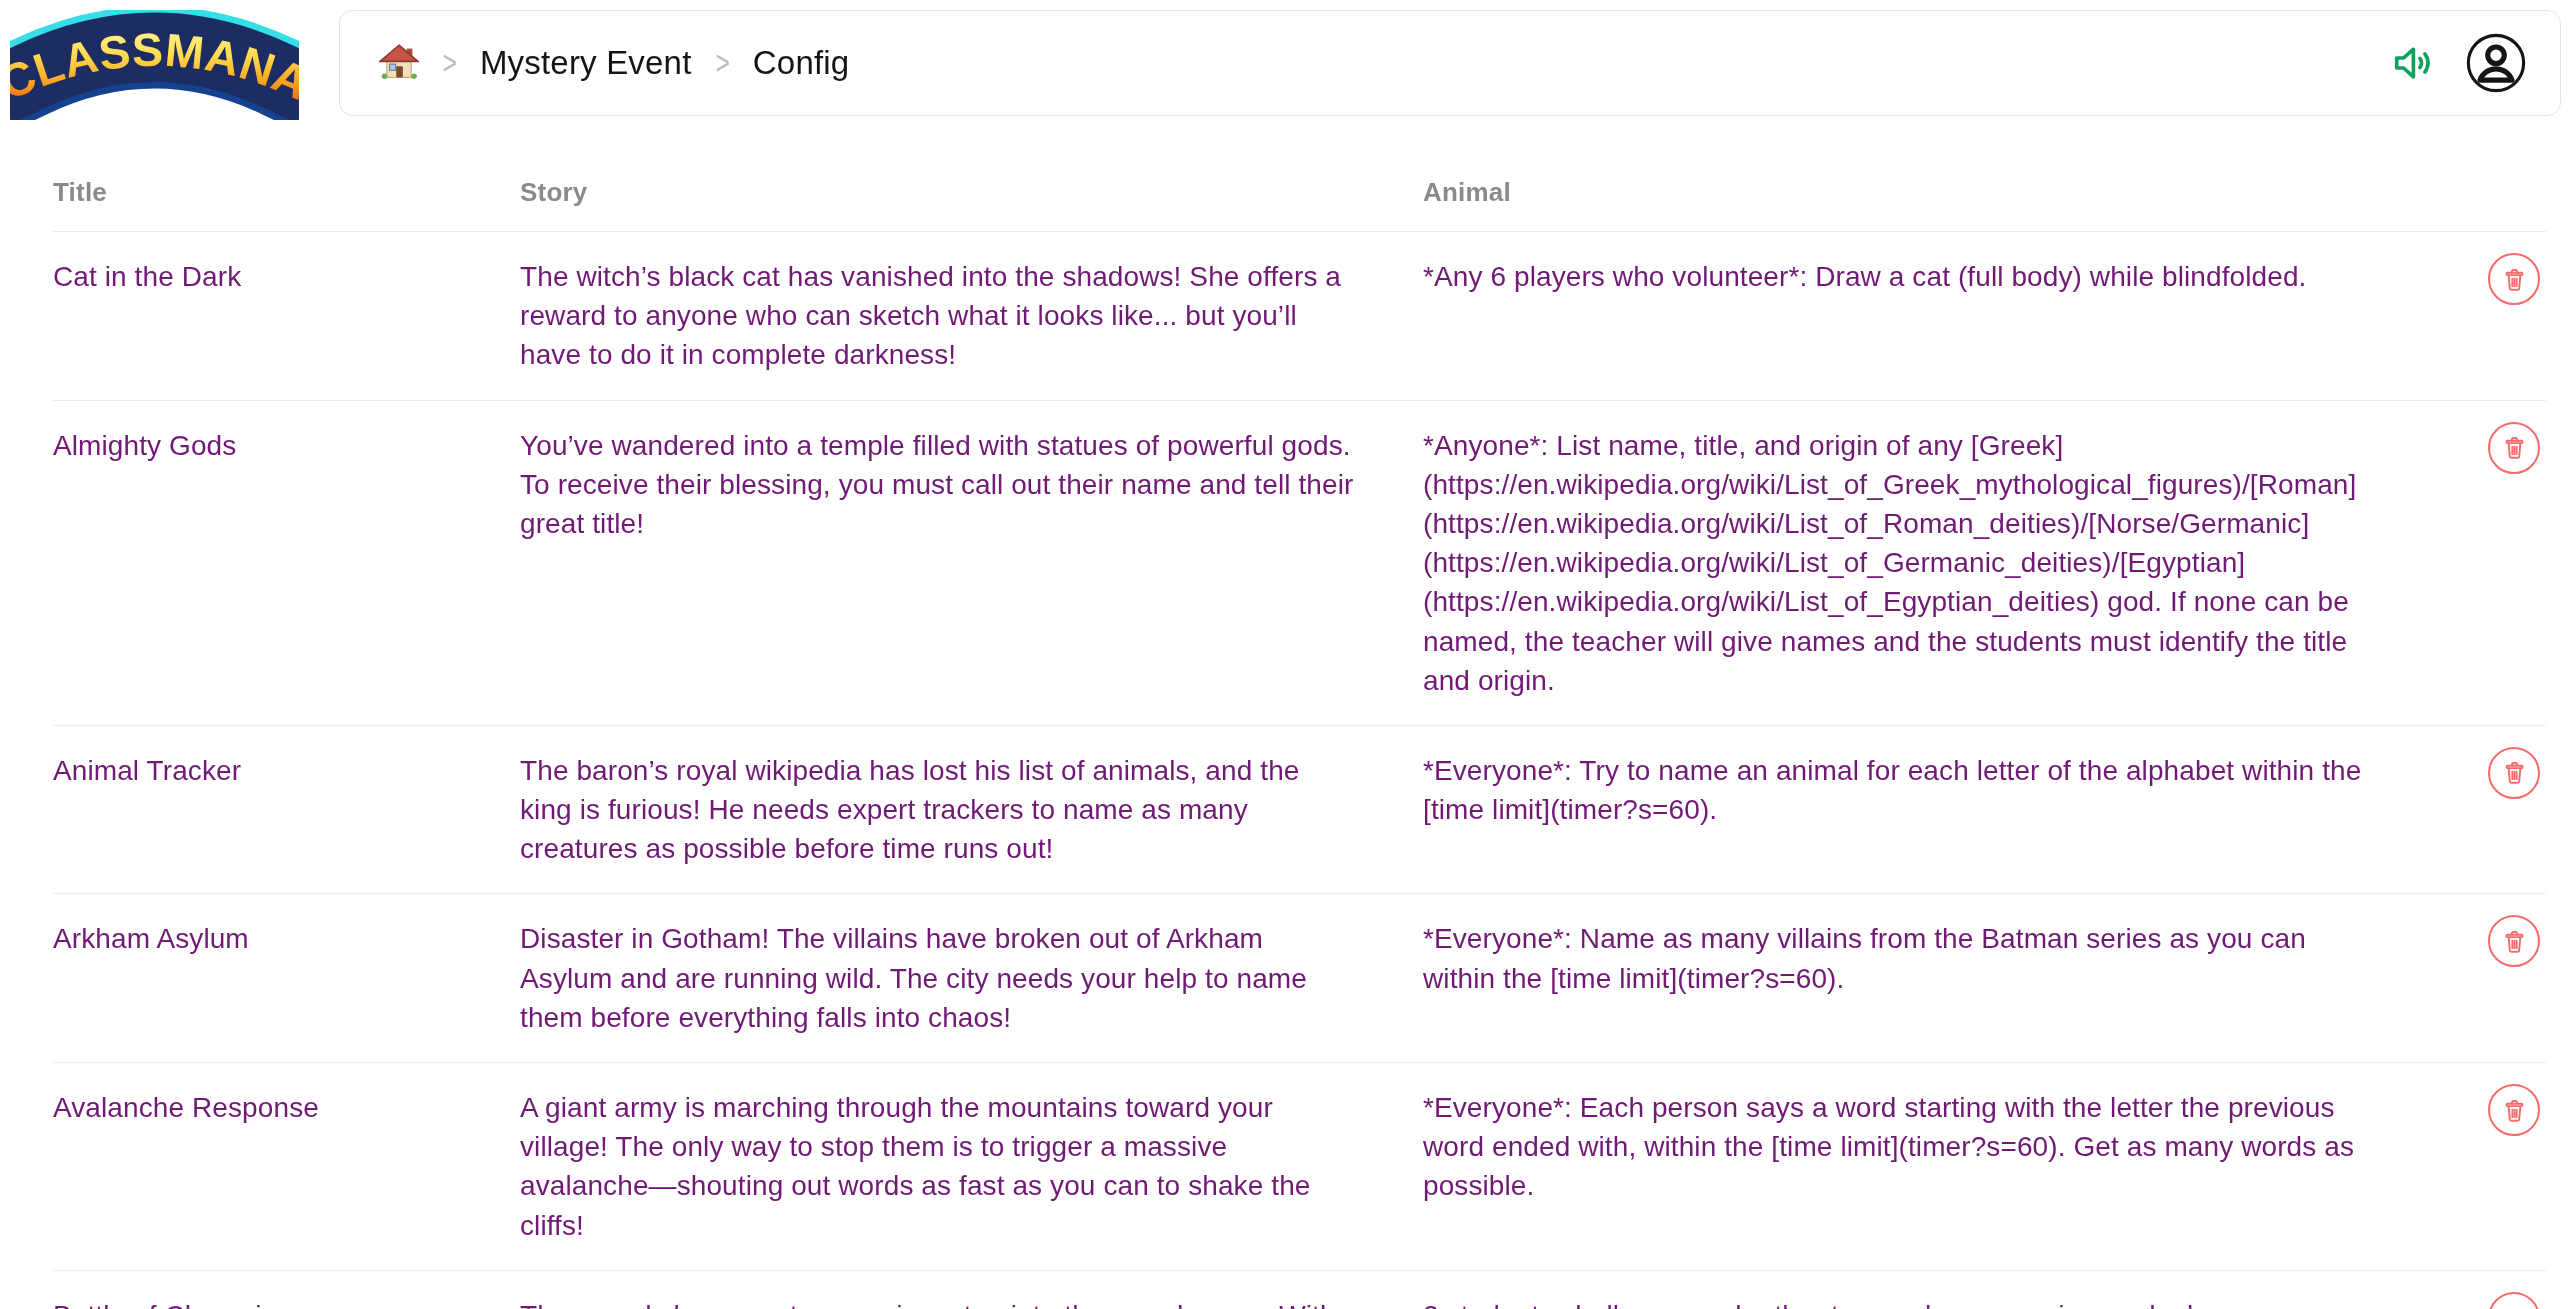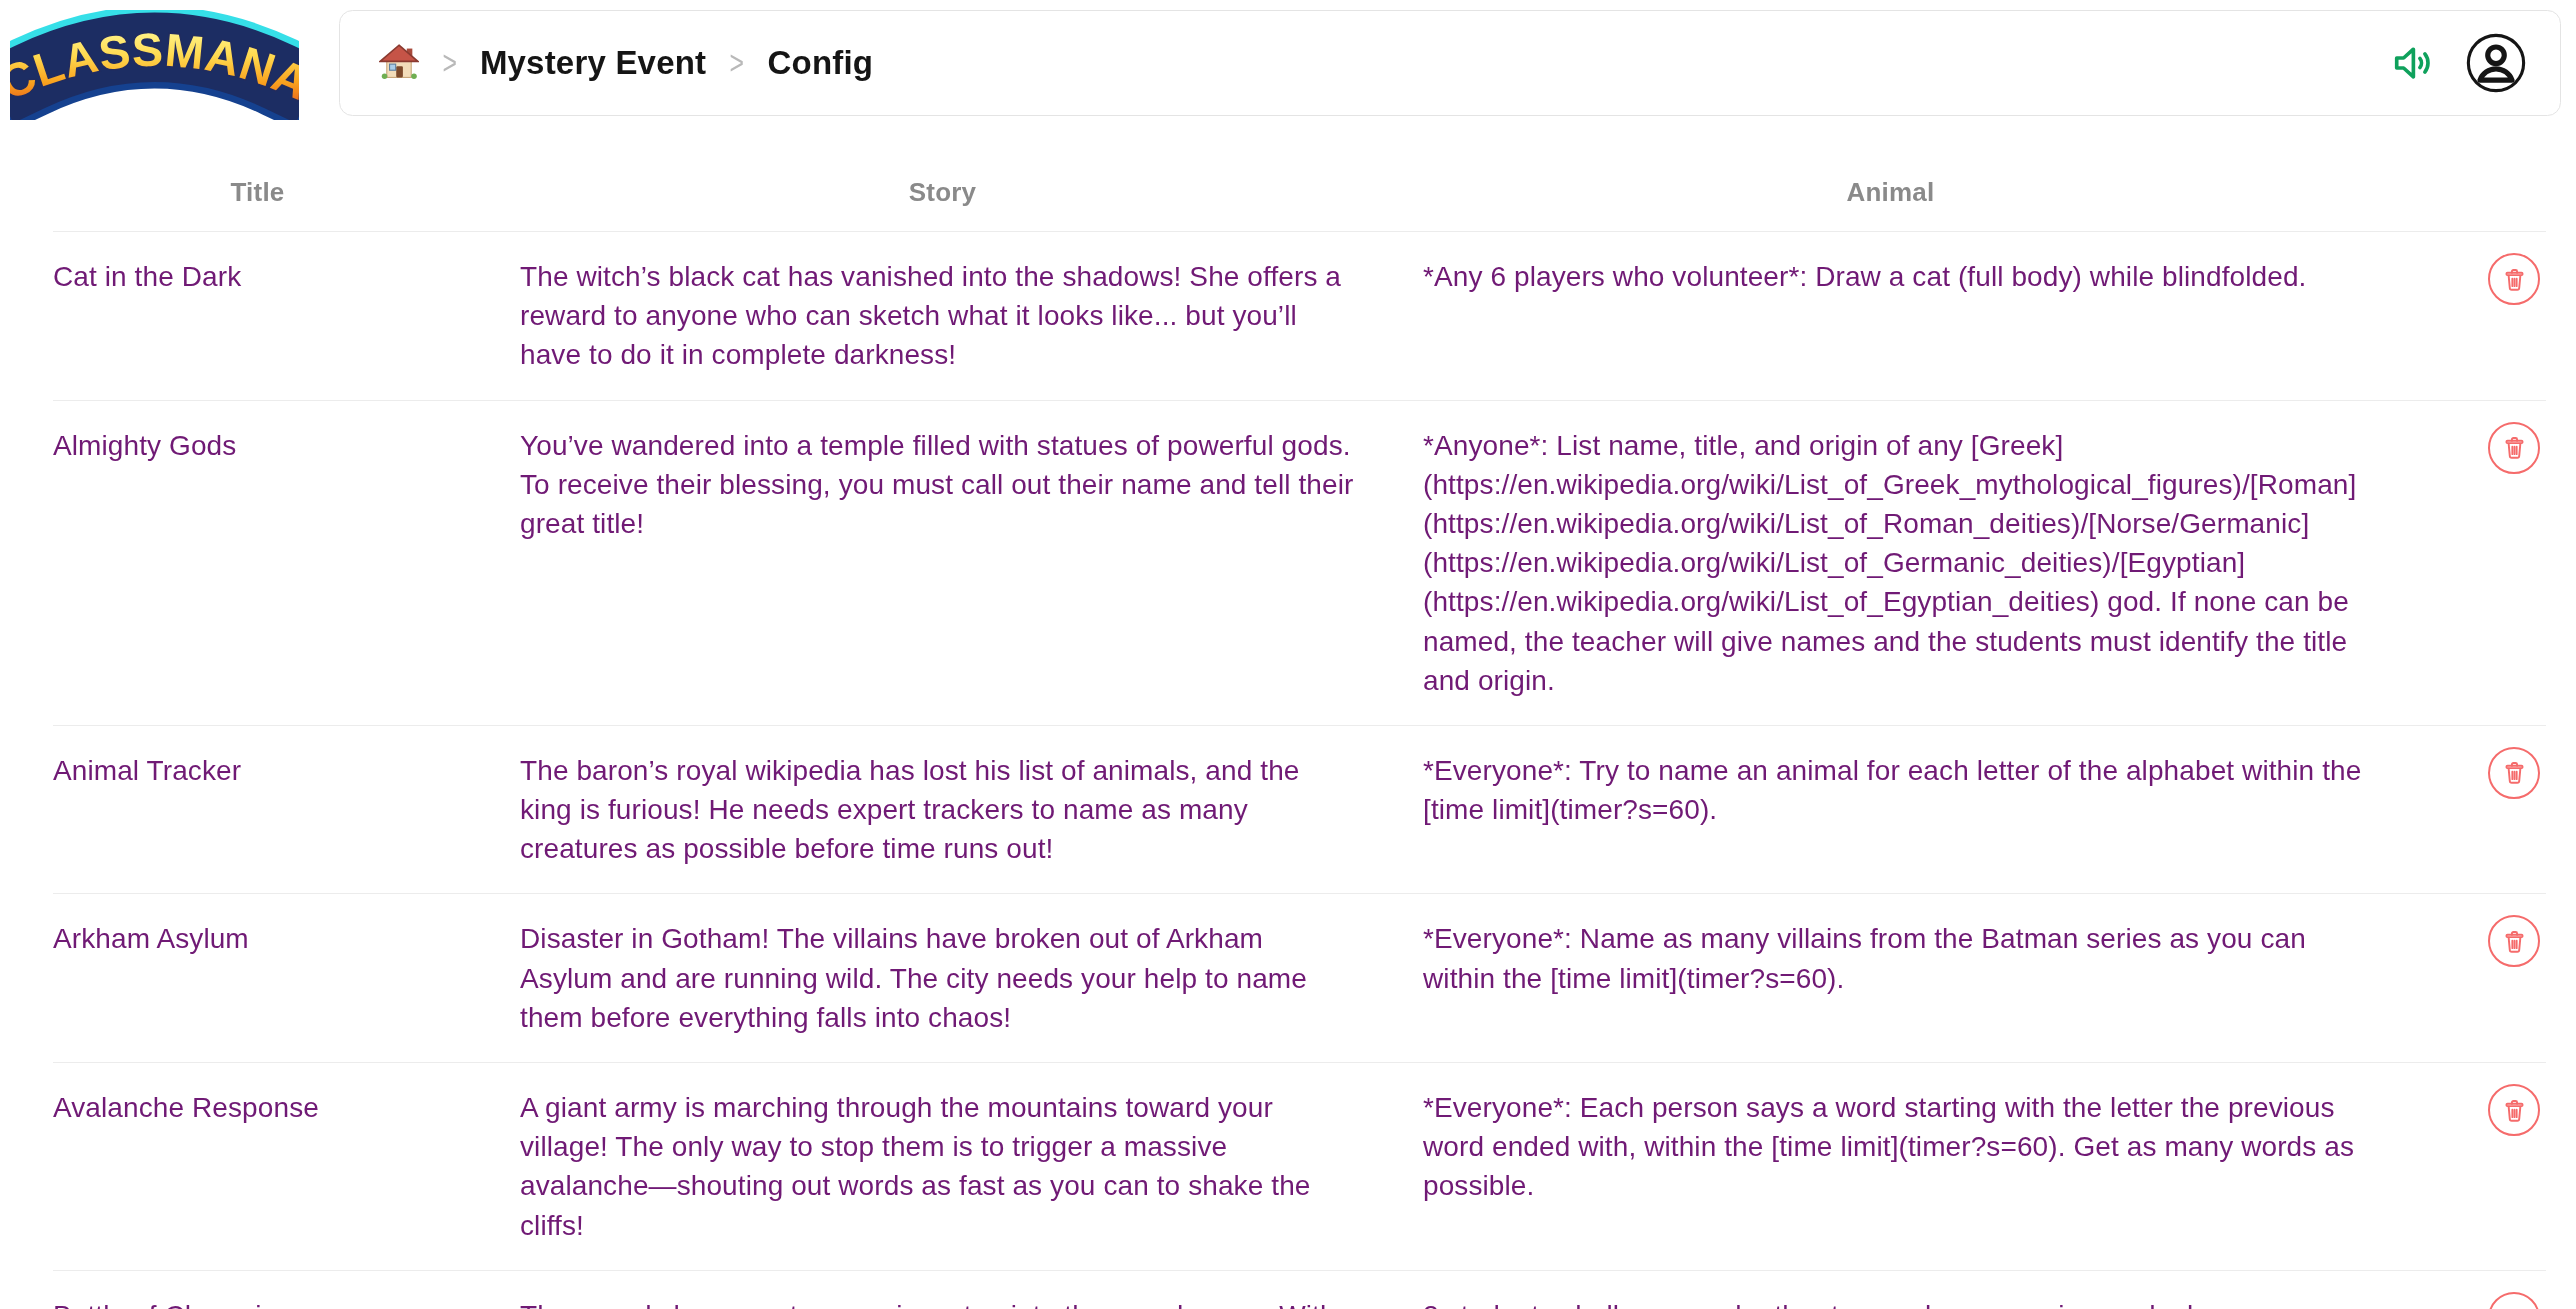--- a/index.html
+++ b/index.html
@@ -18,28 +18,28 @@
   .logo svg { width: 289px; height: 110px; display: block; }
   .nav-card {
     flex: 1; margin-left: 40px; height: 106px;
     border: 1.9px solid #e4e4e4; border-radius: 13.5px;
     display: flex; align-items: center; justify-content: space-between;
     padding: 0 33px 0 39px; background: #fff;
   }
   .breadcrumb { display: flex; align-items: center; gap: 21px; }
   .crumb-home { width: 40px; height: 40px; display: flex; align-items: center; cursor: pointer; }
   .crumb-sep { color: #b9b9b9; font-size: 33px; font-weight: 400; transform: scaleX(.75); }
-  .crumb { font-size: 33px; font-weight: 700; color: #151515; letter-spacing: 0.2px; }
+  .crumb { font-size: 33px; font-weight: 400; color: #151515; letter-spacing: 0.2px; }
   .topbar-actions { display: flex; align-items: center; gap: 29px; }
   .icon-btn { background: none; border: none; cursor: pointer; display: flex; align-items: center; justify-content: center; padding: 0; }
   
   main { padding: 0 0 0 53px; }
   table { border-collapse: collapse; table-layout: fixed; width: 2493px; }
   thead th {
-    text-align: center; font-size: 26px; font-weight: 700; color: #8a8a8a;
+    text-align: left; font-size: 26px; font-weight: 700; color: #8a8a8a;
     padding: 56px 58px 23px 0; border-bottom: 1.9px solid #ececec;
     letter-spacing: 0.2px;
   }
   tbody td {
     vertical-align: top; font-size: 28px; line-height: 1.4;
     padding: 25px 58px 25px 0; border-bottom: 1.9px solid #ececec;
     color: #701a75; letter-spacing: 0.1px;
   }
   td.cell-title { padding-right: 29px; }
   td.cell-story { padding-right: 67px; }

